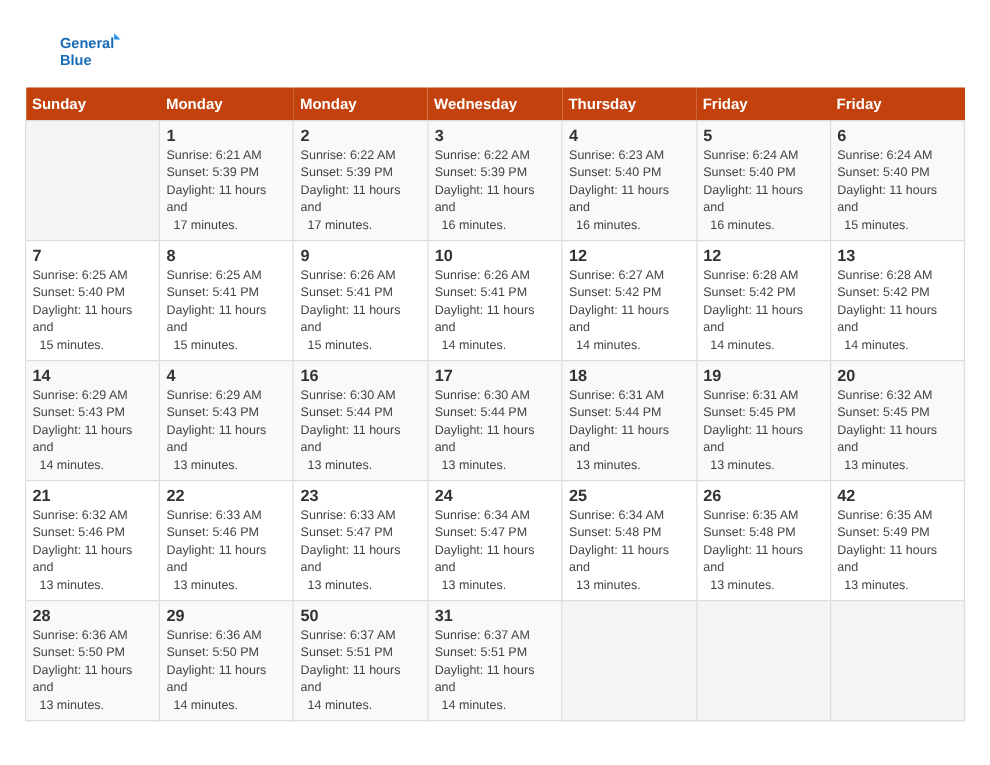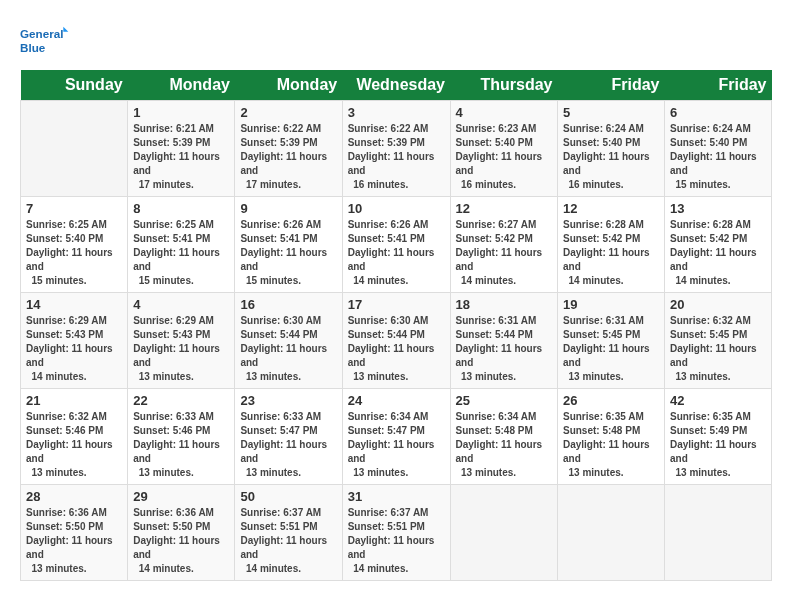--- a/index.html
+++ b/index.html
@@ -8,20 +8,21 @@
       background: #fff;
       width: 792px;
       min-height: 612px;
       padding: 20px;
     }
     .header {
       display: flex;
       justify-content: space-between;
       align-items: flex-start;
       margin-bottom: 10px;
+      margin-left: 28px;
     }
     .logo {
       display: flex;
       align-items: center;
       gap: 4px;
     }
     .title-block {
       text-align: right;
     }
     .month-title {
@@ -32,25 +33,25 @@
     .location-title {
       font-size: 15px;
       color: #555;
     }
     table {
       width: 100%;
       border-collapse: collapse;
       font-size: 11px;
     }
     thead tr th {
-      background-color: #15803d;
+      background-color: #c2410c;
       color: #fff;
-      text-align: right;
+      text-align: left;
       padding: 6px 5px;
-      font-size: 16px;
+      font-size: 12px;
       font-weight: bold;
     }
     tbody tr td {
       border: 1px solid #ddd;
       vertical-align: top;
       padding: 4px 5px;
       width: 108px;
       height: 80px;
       color: #333;
     }
@@ -63,21 +64,20 @@
     .day-num {
       font-weight: bold;
       font-size: 13px;
       display: block;
       margin-bottom: 2px;
     }
     .day-info {
       font-size: 10px;
       line-height: 1.4;
       color: #444;
-      font-weight: bold;
     }
     .empty-cell {
       background: #f5f5f5;
     }
   </style>
 </head>
 <body>
 
 <div class="header">
   <div class="logo">

